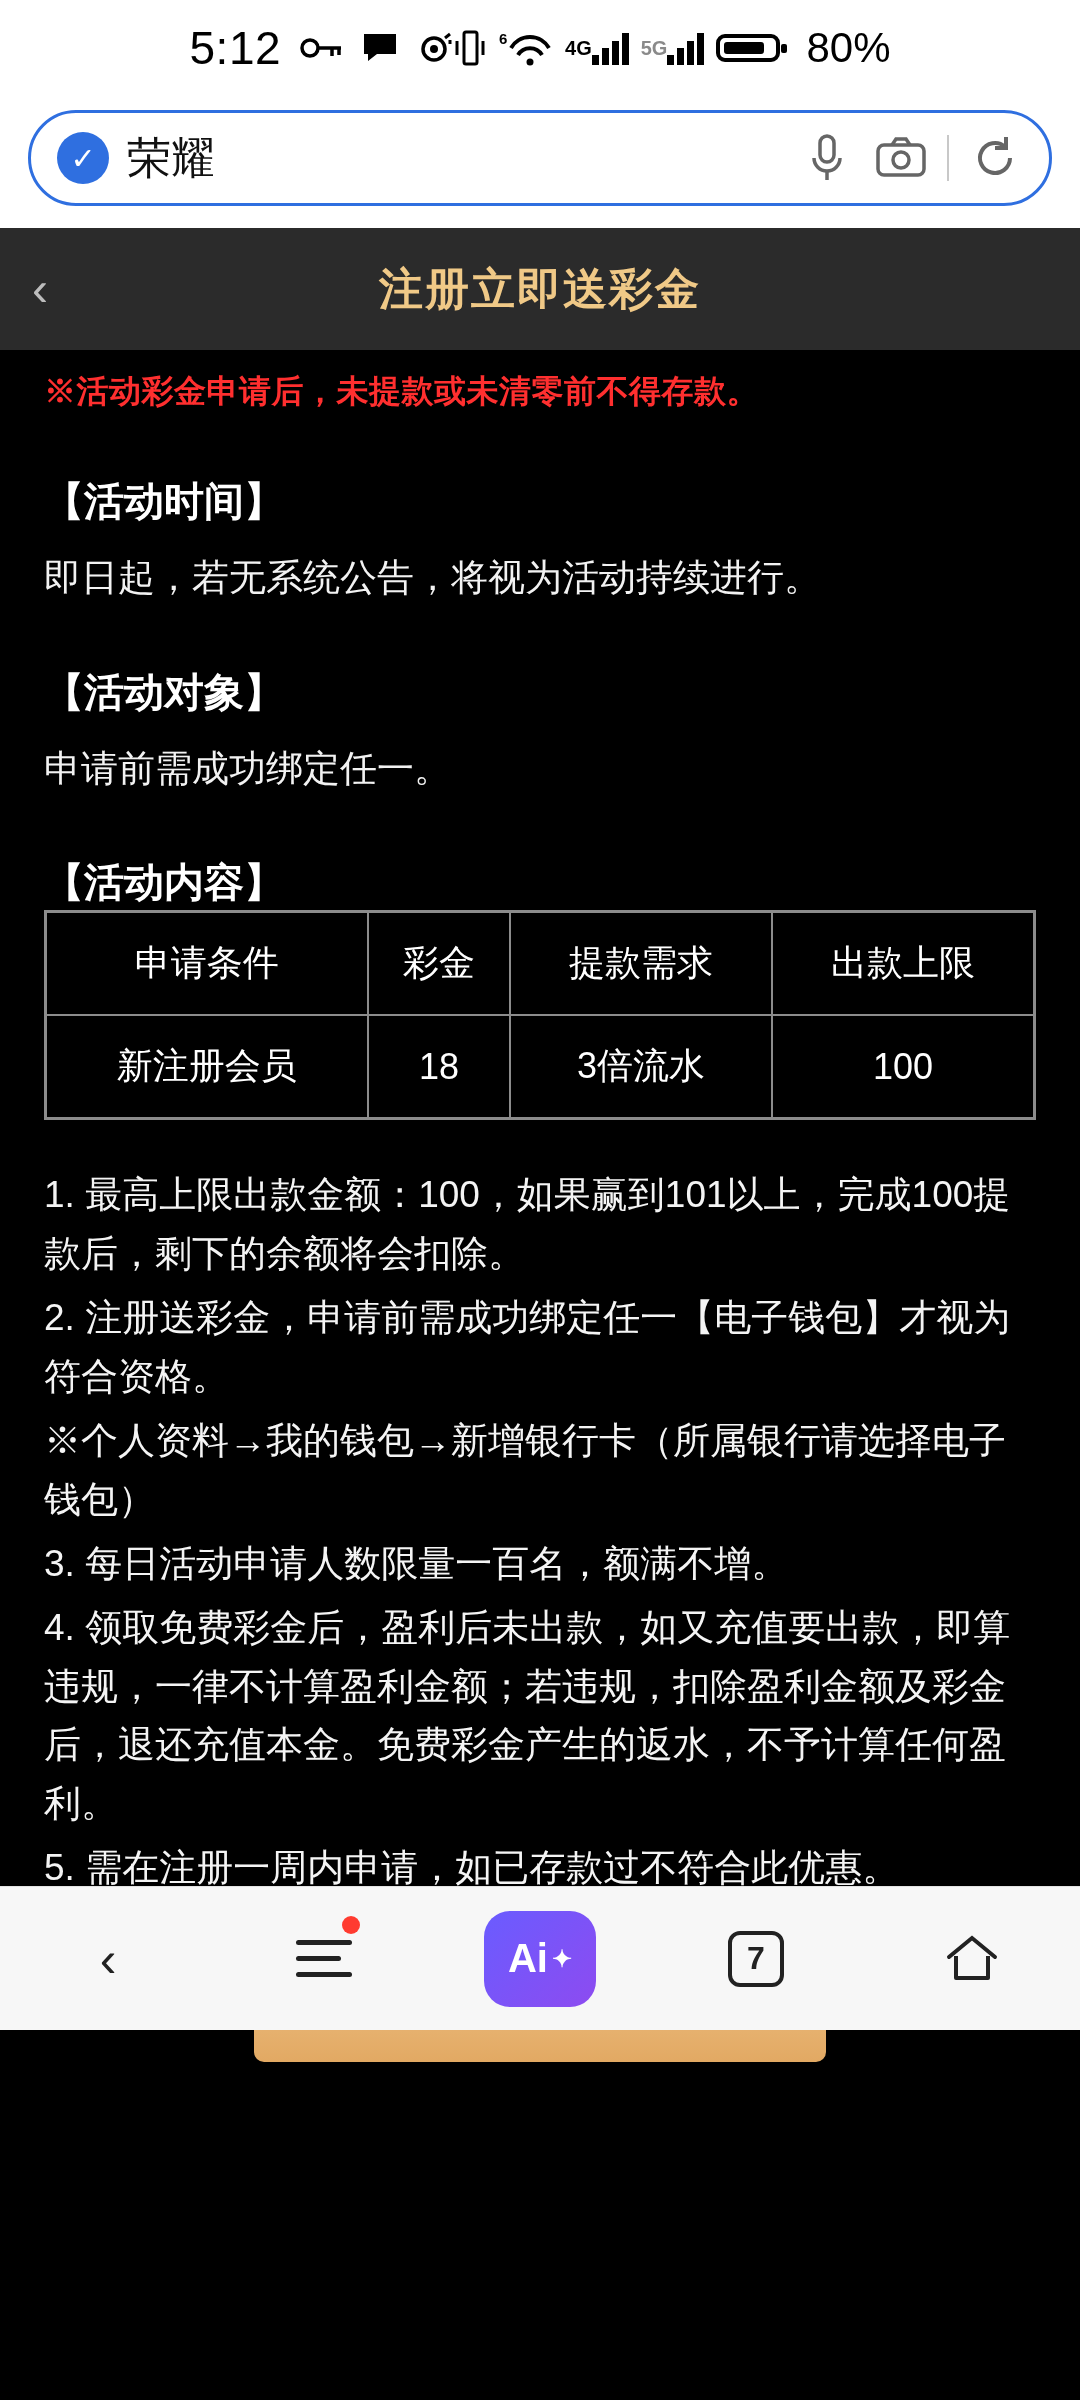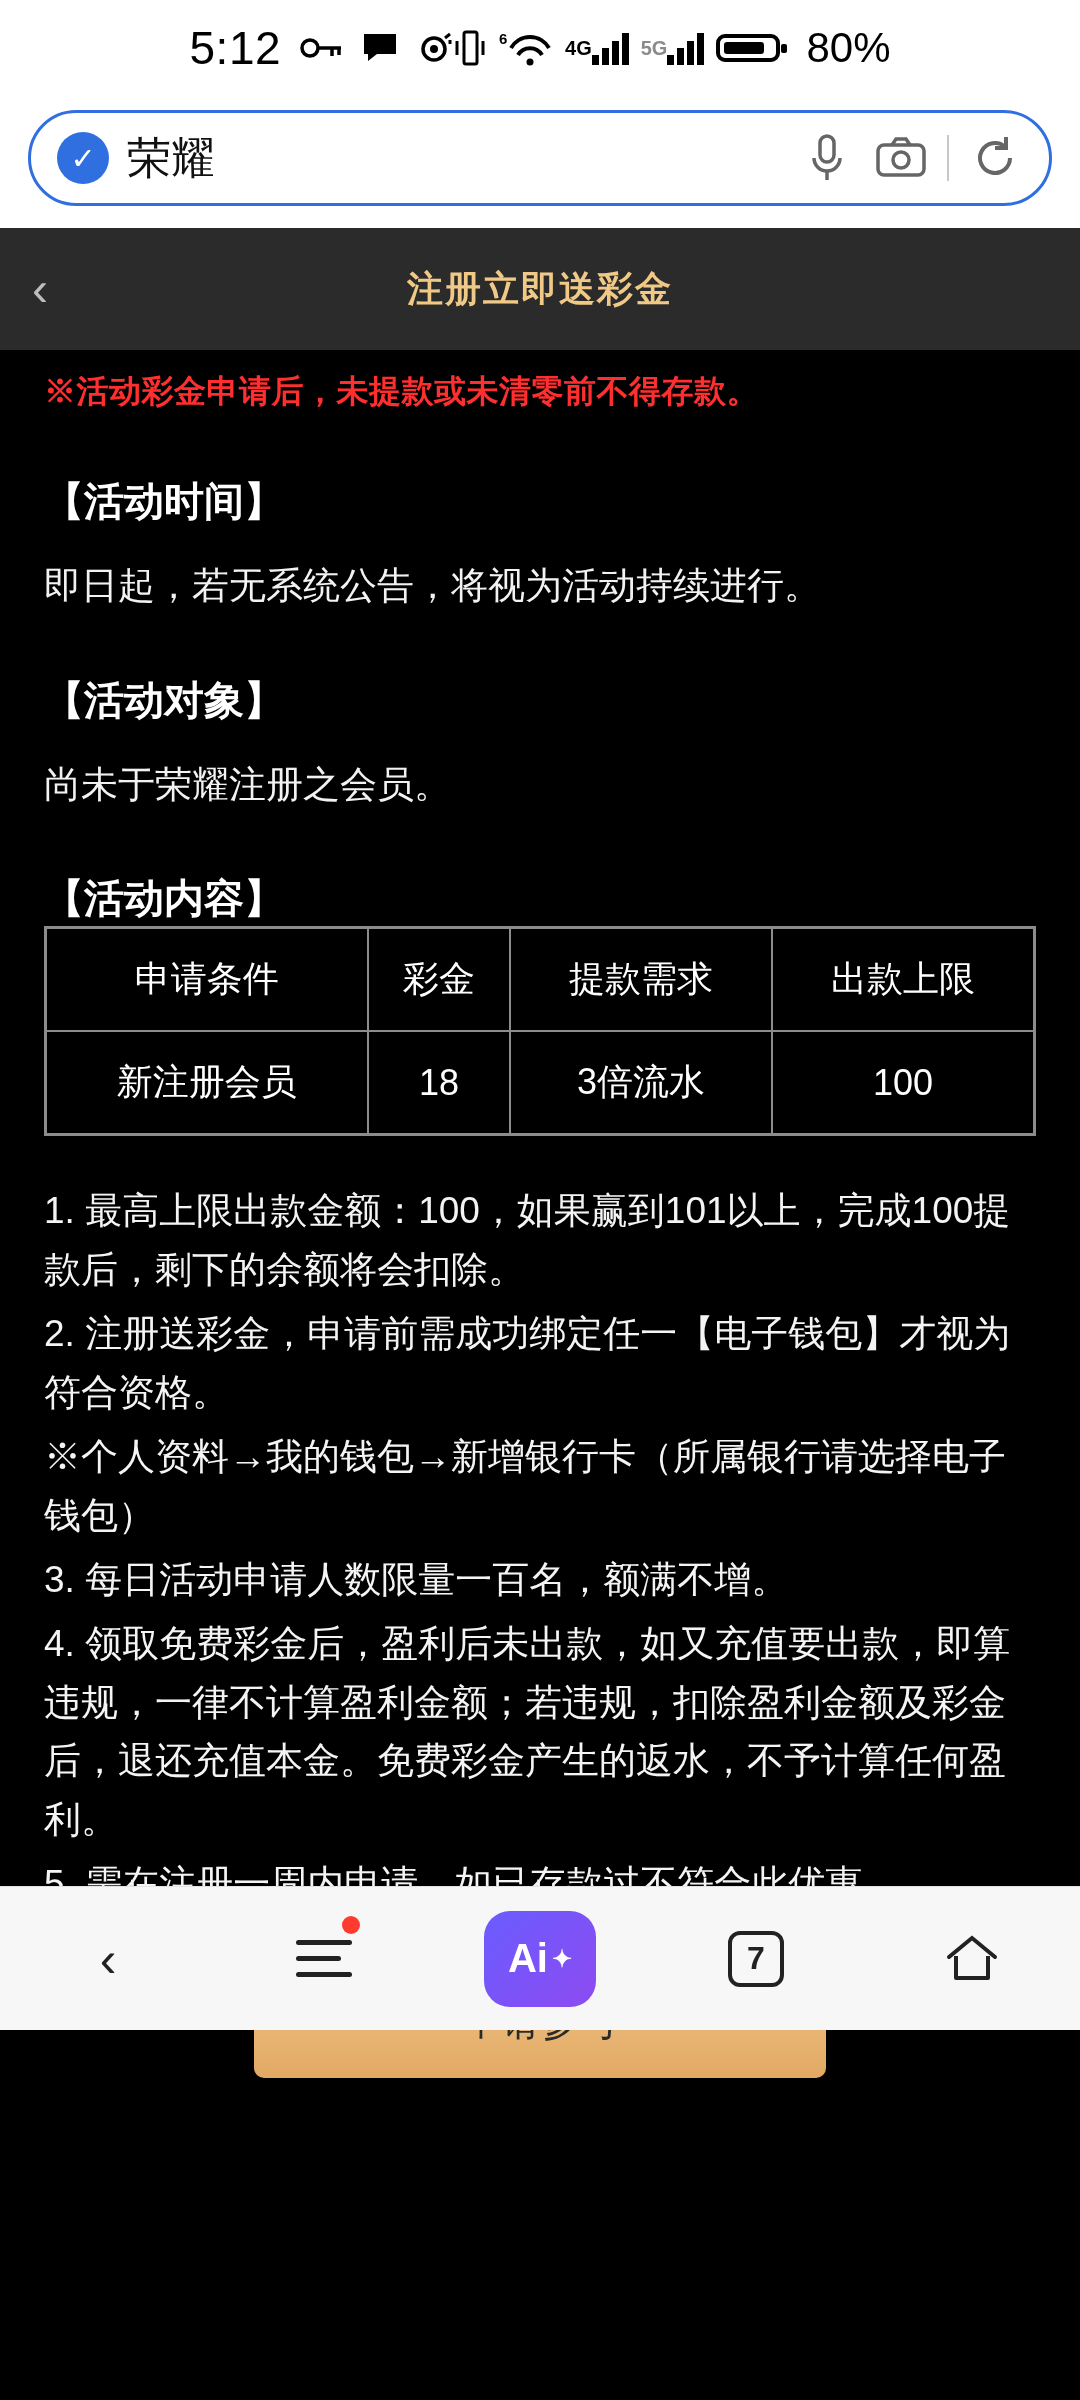--- a/index.html
+++ b/index.html
@@ -47,31 +47,31 @@
 
   
   .pageheader {
     height: 122px; background: #2b2b2b;
     display: flex; align-items: center; padding: 0 32px;
     position: relative;
   }
   .backchev { color: #bdbdbd; font-size: 48px; line-height: 1; width: 60px; }
   .ph-title {
     position: absolute; left: 0; right: 0; text-align: center;
-    font-size: 36px; font-weight: 700; color: #f0c987; letter-spacing: 2px;
+    font-size: 44px; font-weight: 700; color: #f0c987; letter-spacing: 2px;
   }
 
   
   .content { background: #000; color: #fff; padding: 0 44px; height: 1680px; position: relative; }
   .warn {
     color: #ff2f2f; font-size: 32px; font-weight: 700; letter-spacing: 0.5px;
     padding-top: 20px;
   }
   .sec-title { font-size: 40px; font-weight: 700; margin-top: 60px; }
-  .para { font-size: 37px; line-height: 1.45; margin-top: 30px; color: #f2f2f2; }
+  .para { font-size: 37px; line-height: 1.45; margin-top: 22px; color: #f2f2f2; }
 
   table.promo {
     width: 100%; border-collapse: collapse; 
     border: 3px solid #8c8c8c;
   }
   table.promo td {
     border: 2px solid #8c8c8c; text-align: center;
     font-size: 36px; padding: 26px 6px; color: #fff;
   }
 
@@ -220,21 +220,21 @@
 </div>
 
 <div class="content">
 
   <div class="warn">※活动彩金申请后，未提款或未清零前不得存款。</div>
 
   <div class="sec-title">【活动时间】</div>
   <div class="para">即日起，若无系统公告，将视为活动持续进行。</div>
 
   <div class="sec-title">【活动对象】</div>
-  <div class="para">尚未于荣耀注册之会员。</div>
+  <div class="para">申请前需成功绑定任一。</div>
 
   <div class="sec-title">【活动内容】</div>
 
   <table class="promo">
     <tbody>
         <tr>
       <td>申请条件</td>
       <td>彩金</td>
       <td>提款需求</td>
       <td>出款上限</td>

